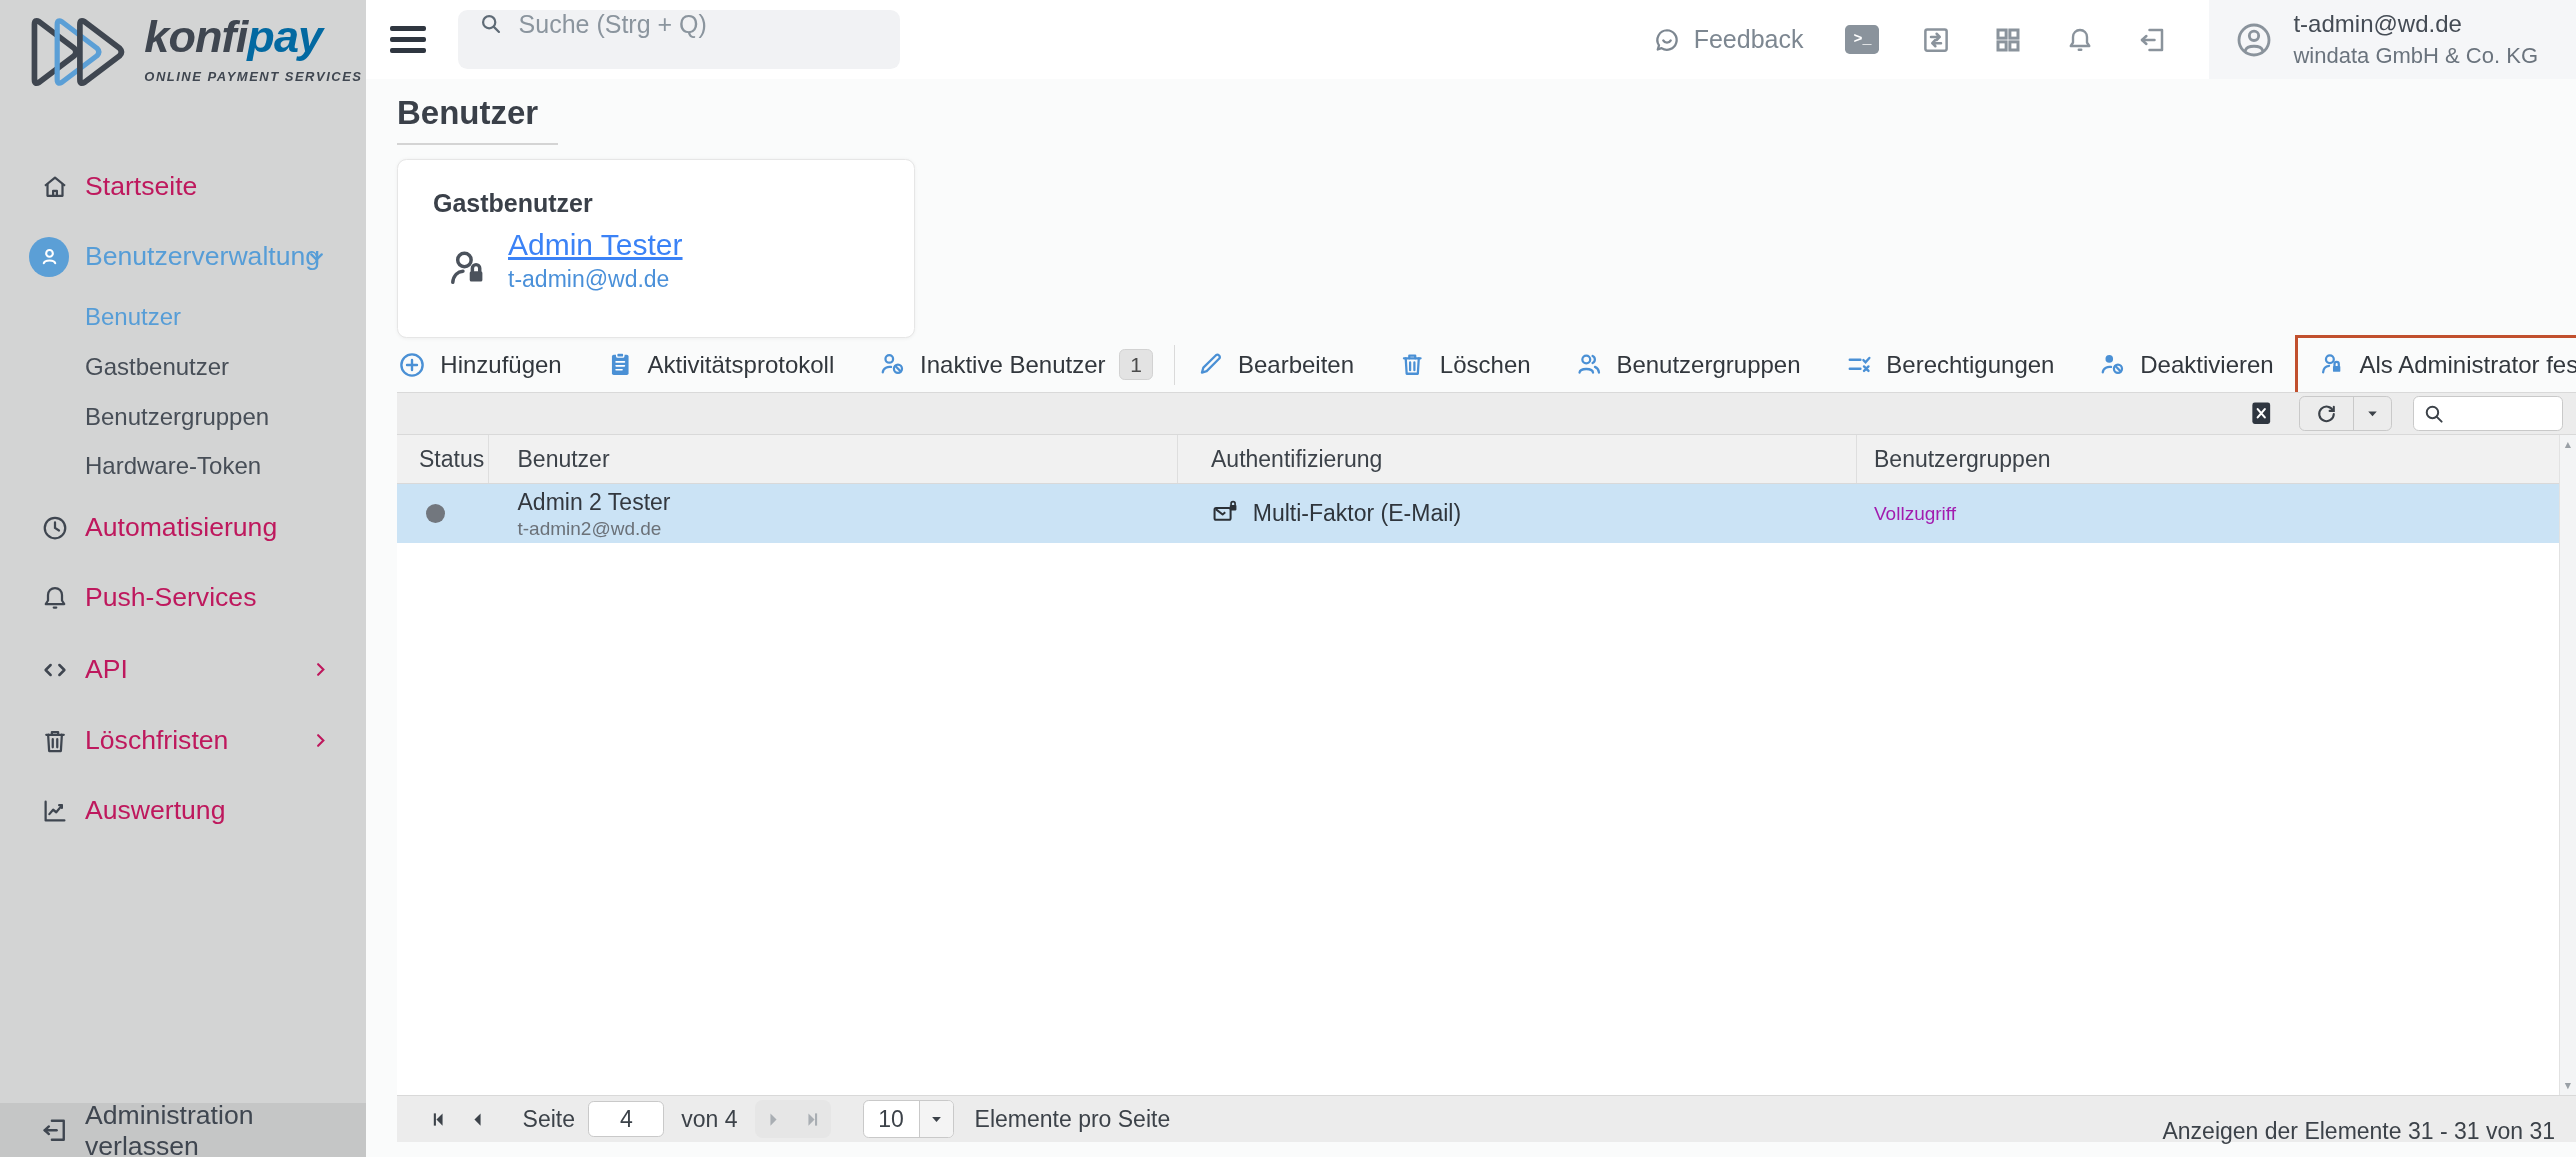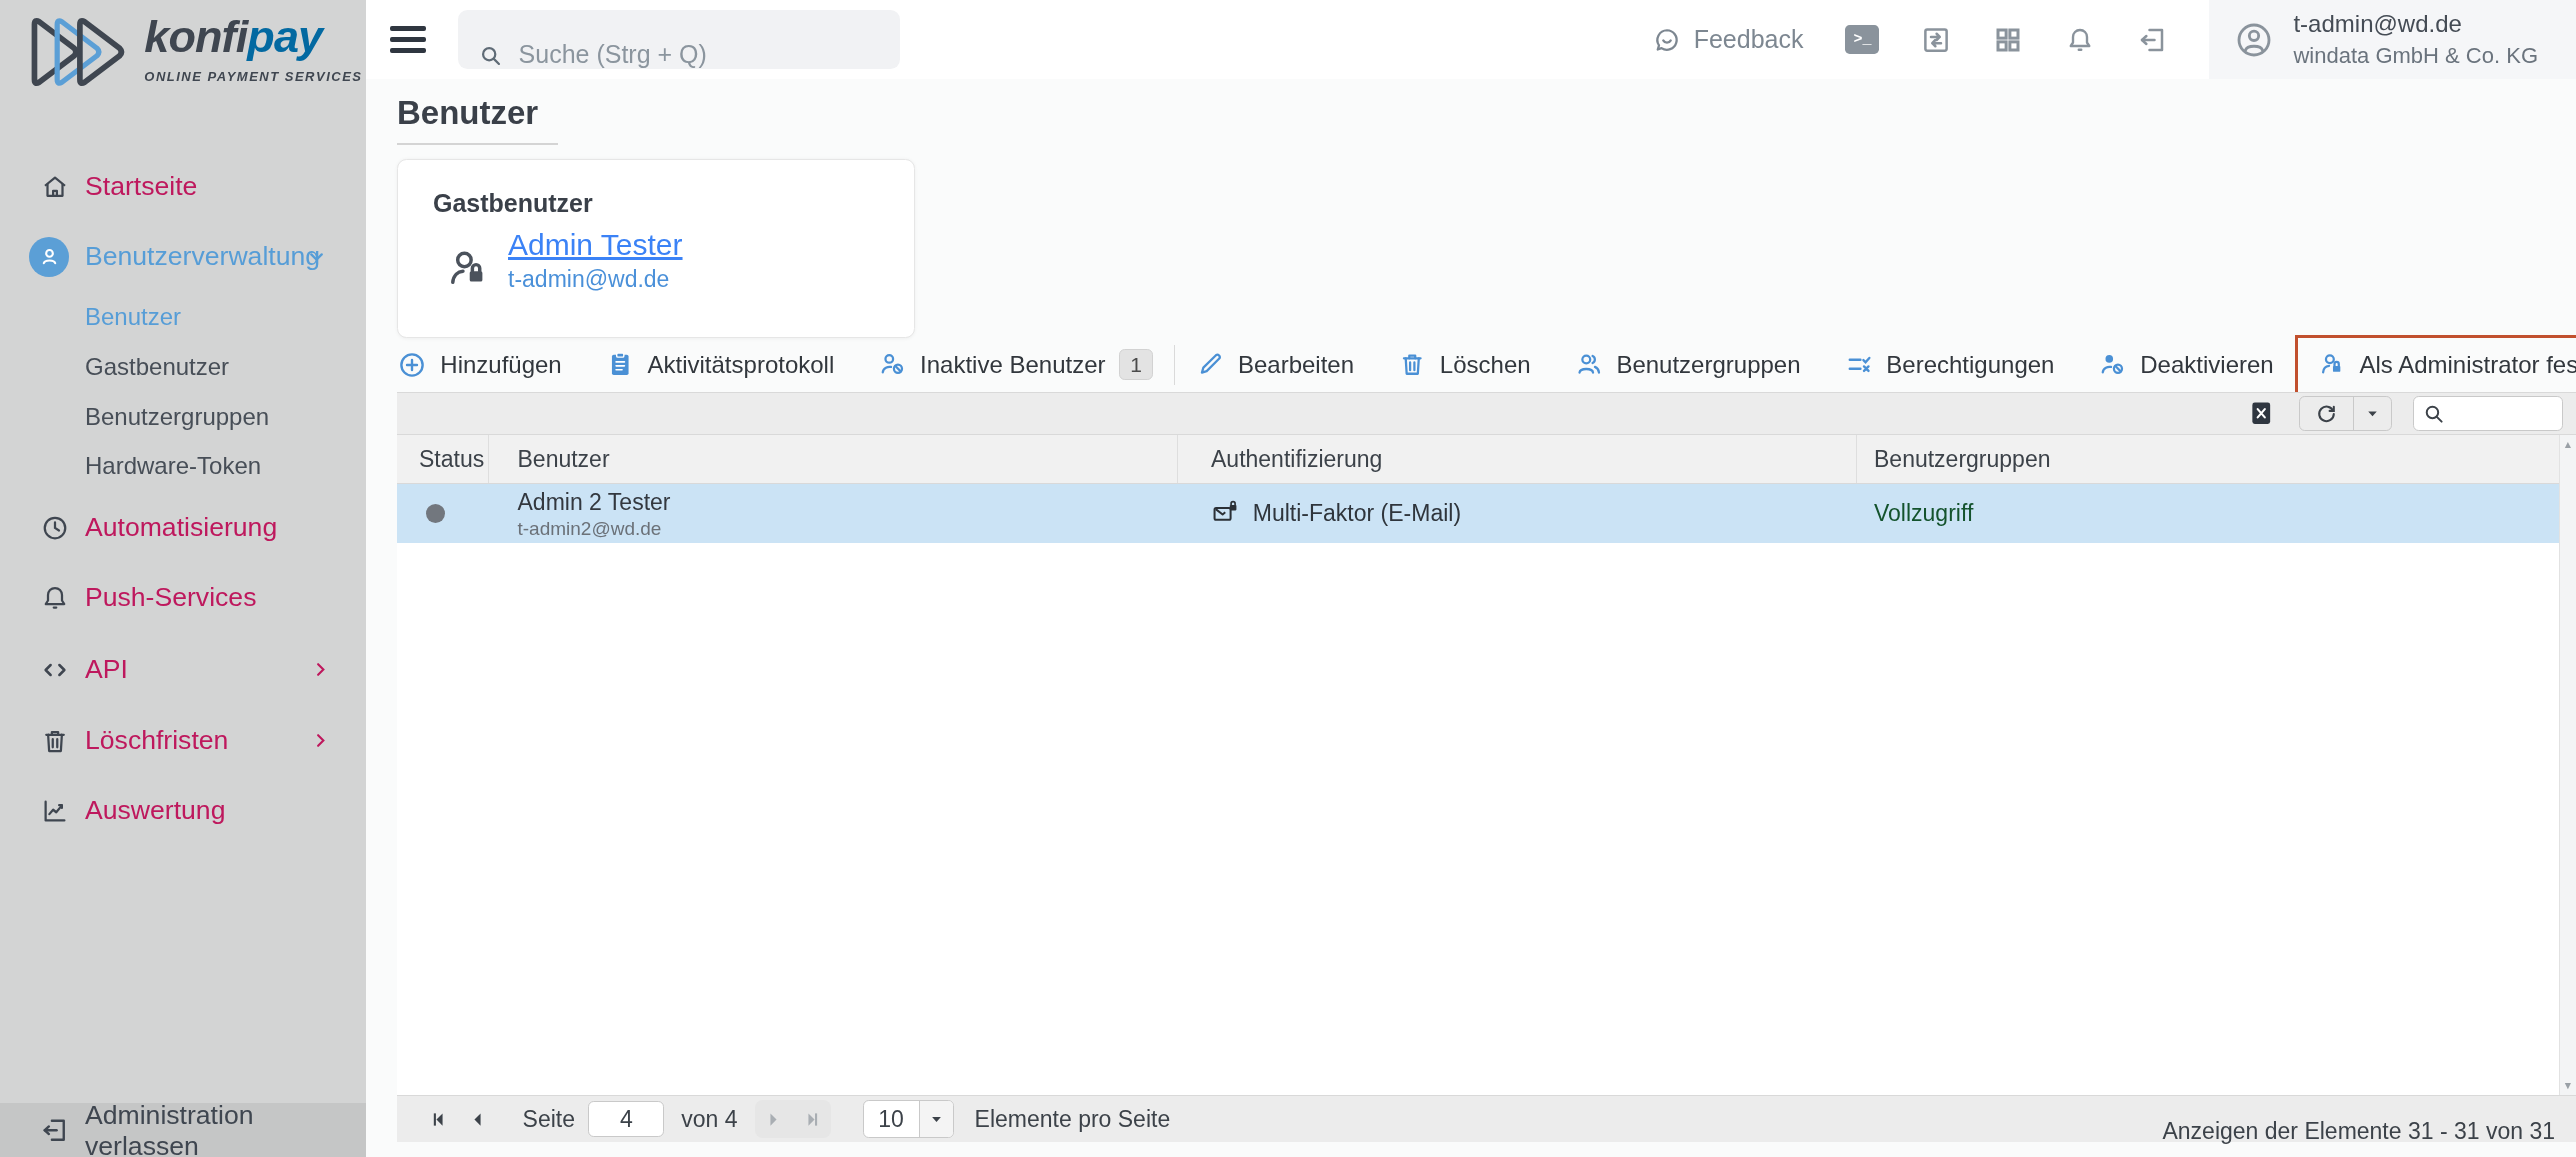--- a/index.html
+++ b/index.html
@@ -32,21 +32,21 @@
     display:flex; align-items:center; color:#3f4650; font-size:26.6px; cursor:pointer; }
   .exit-bar .nicon { position:absolute; left:40px; width:28.5px; height:28.5px; }
   .exit-bar .nlabel { position:absolute; left:85px; }
 
   
   .topbar { position:absolute; left:366px; top:0; right:0; height:79px; background:#ffffff;
     display:flex; align-items:center; z-index:4; }
   .hamburger { margin-left:24px; width:36px; cursor:pointer; }
   .hamburger div { height:4.3px; background:#2f3640; border-radius:1.9px; margin:6.6px 0; }
   .search-box { margin-left:32px; width:442px; height:59px; background:#f1f2f4; border-radius:9.5px;
-    display:flex; align-items:flex-end; }
+    display:flex; align-items:flex-start; }
   .search-box .icon { margin:0 15px 0 19px; color:#5f6b76; }
   .search-box input { border:none; outline:none; background:transparent; font-size:25px;
     color:#49505a; width:342px; font-family:inherit; }
   .search-box input::placeholder { color:#8b959e; }
   .top-right { margin-left:auto; display:flex; align-items:center; height:100%; }
   .feedback { display:flex; align-items:center; gap:11.4px; color:#7d8791; font-size:25px; cursor:pointer; }
   .top-ic { margin-left:42px; color:#8a939c; cursor:pointer; }
   .term-icon { width:34px; height:29.4px; background:#8a939c; border-radius:4.7px; color:#fff;
     font-family:"Liberation Mono", monospace; font-size:15px; font-weight:bold;
     display:flex; align-items:center; justify-content:center; }
@@ -107,21 +107,21 @@
   .col-groups { flex:1; padding-left:17px; }
 
   .grid-row { position:absolute; left:0; right:17px; top:92px; height:59px; background:#cbe3f5;
     display:flex; cursor:pointer; }
   .gr-cell { display:flex; align-items:center; border-right:none; }
   .status-dot { width:19px; height:19px; border-radius:50%; background:#72777e; margin-left:28.5px; }
   .cell-user-txt { line-height:1.25; padding-top:1.9px; }
   .row-name { font-size:23px; color:#33383f; }
   .row-email { font-size:19px; color:#6b7178; }
   .auth-wrap { display:flex; align-items:center; gap:13.3px; color:#2f353c; font-size:23px; }
-  .groups-txt { font-size:23px; color:#14532d;text-align:right; }
+  .groups-txt { font-size:19px; color:#a21caf;text-align:right; }
 
   .grid-body-empty { position:absolute; left:0; right:17px; top:151px; bottom:47px; background:#fff; }
   .vscroll { position:absolute; right:0; top:43px; bottom:47px; width:17px; background:#f3f4f5;
     border-left:0.9px solid #e2e2e2; display:flex; flex-direction:column; justify-content:space-between;
     align-items:center; padding:3.8px 0; color:#9aa0a6; font-size:10.4px; }
 
   .pager { position:absolute; left:0; right:0; bottom:0; height:47px; background:#ececec;
     border-top:0.9px solid #d9d9d9; display:flex; align-items:center; padding:0 21px 0 23px;
     font-size:23px; color:#3c4249; }
   .pg-btn { width:38px; height:38px; display:flex; align-items:center; justify-content:center;

